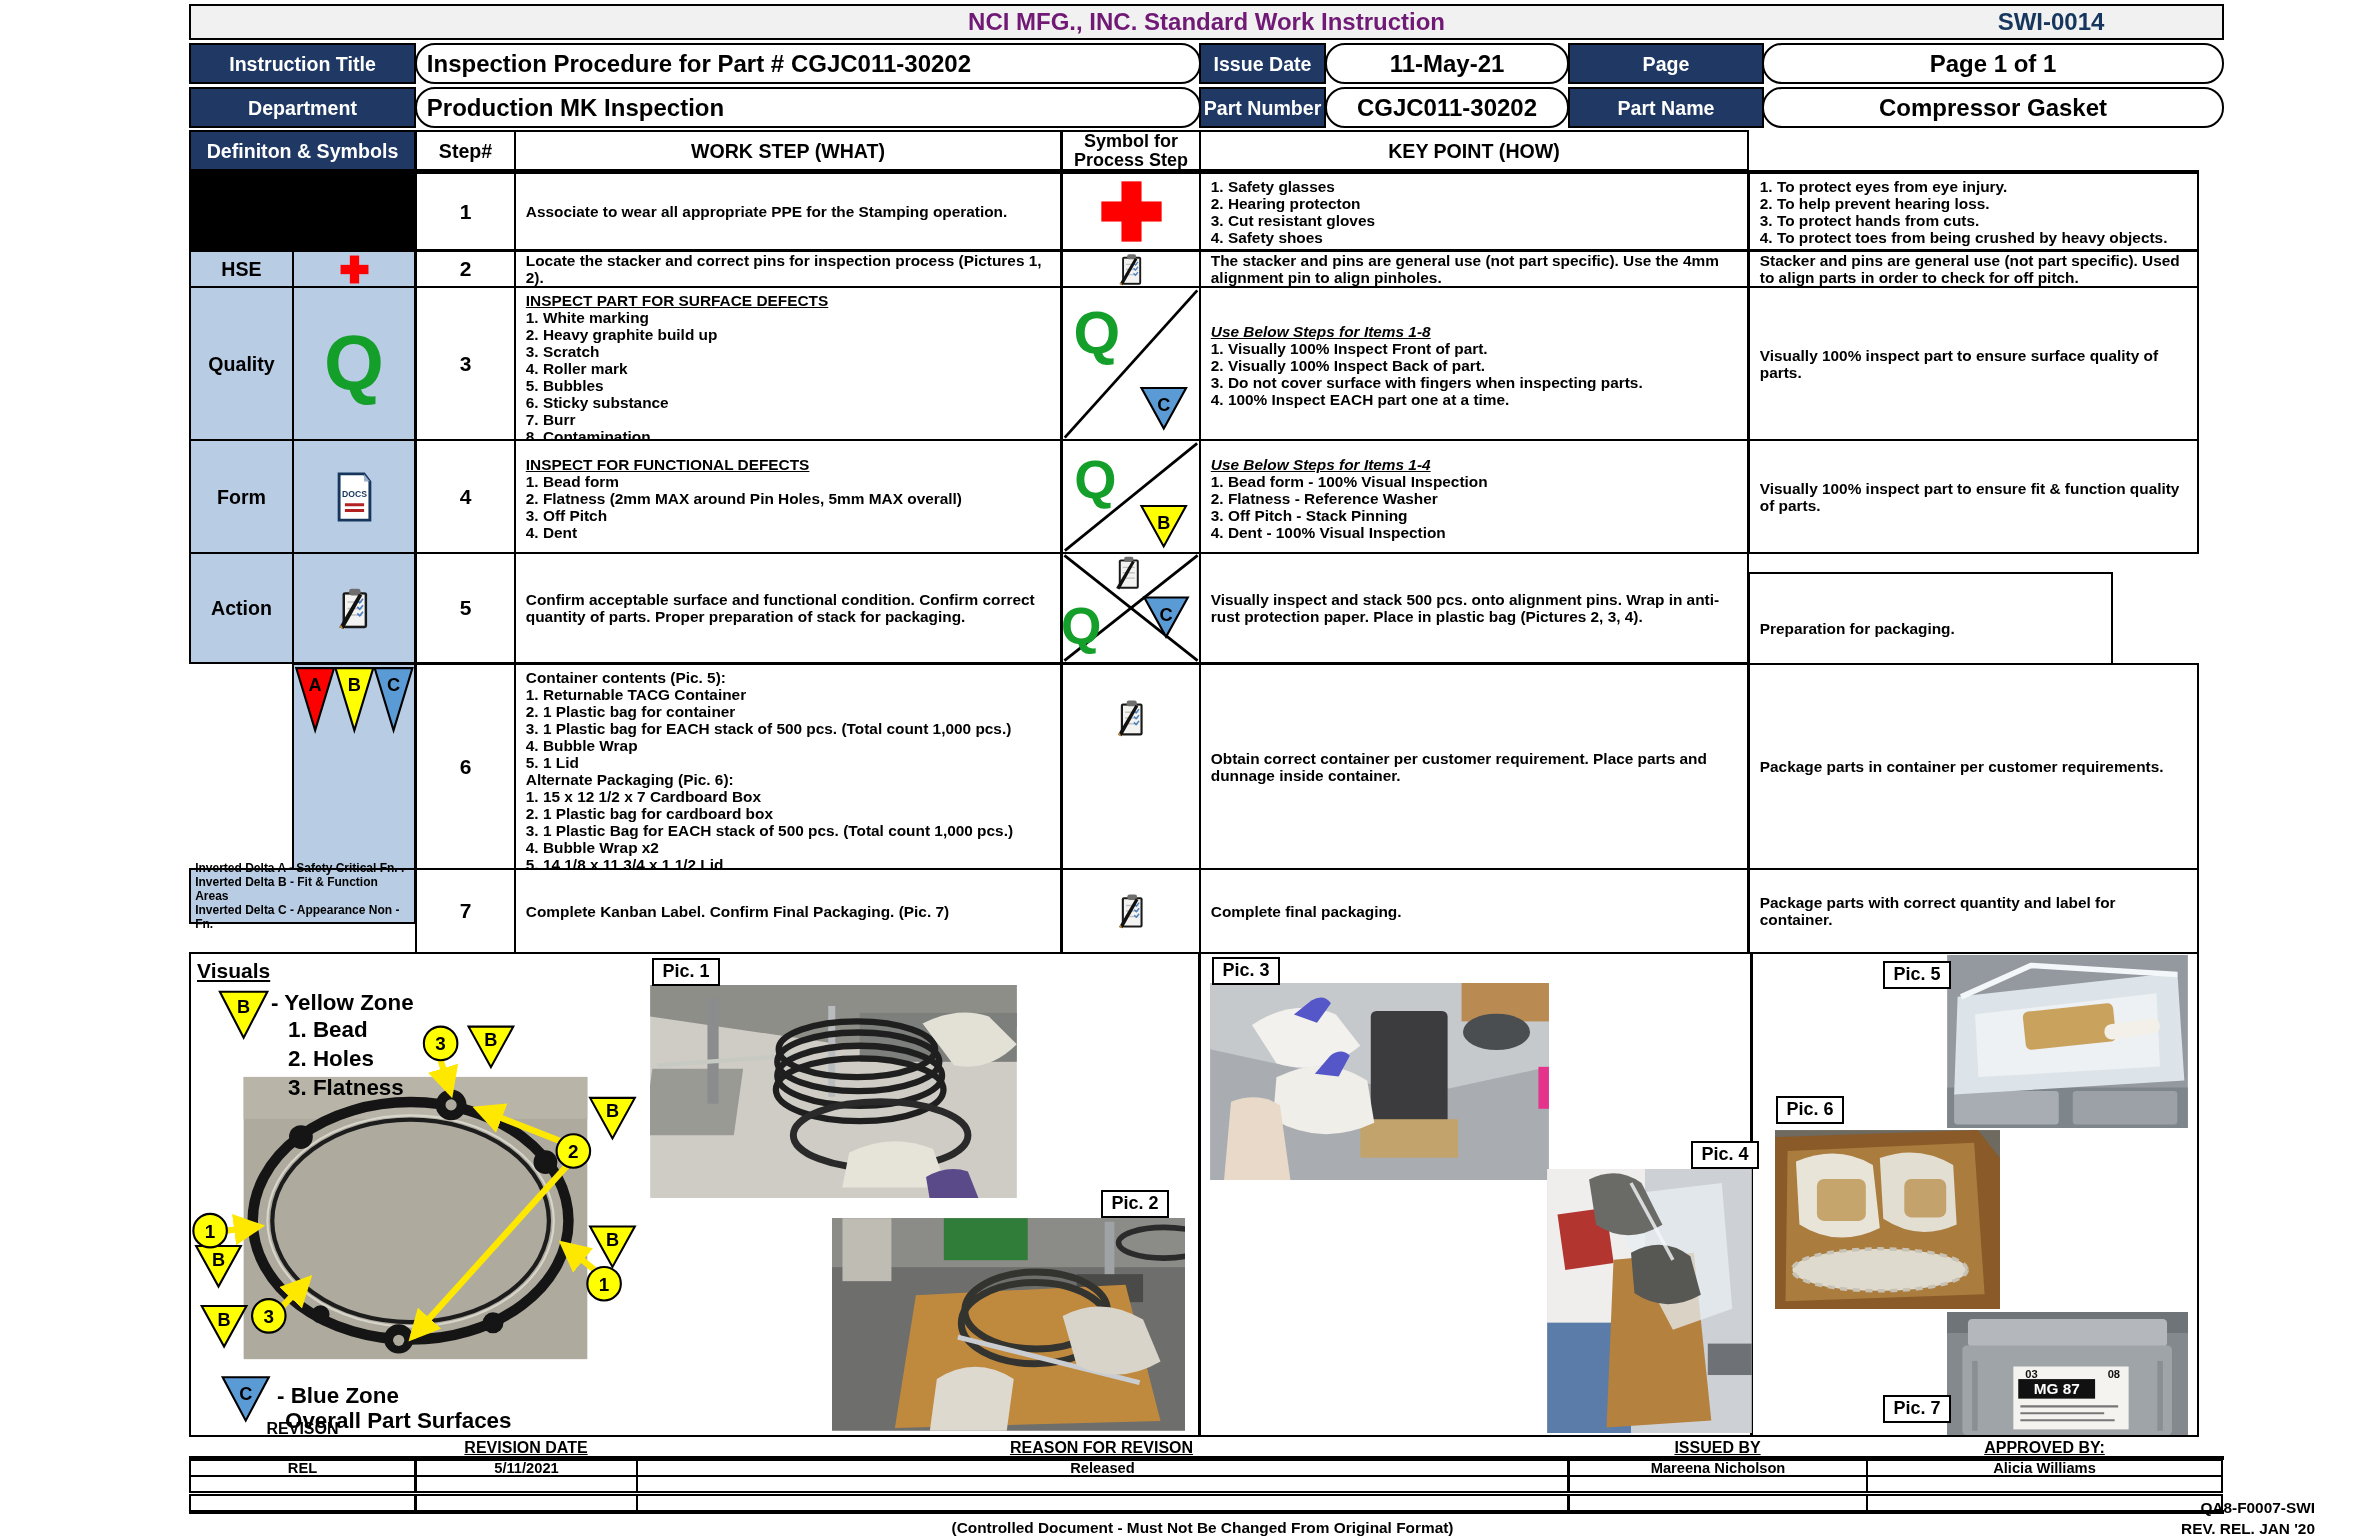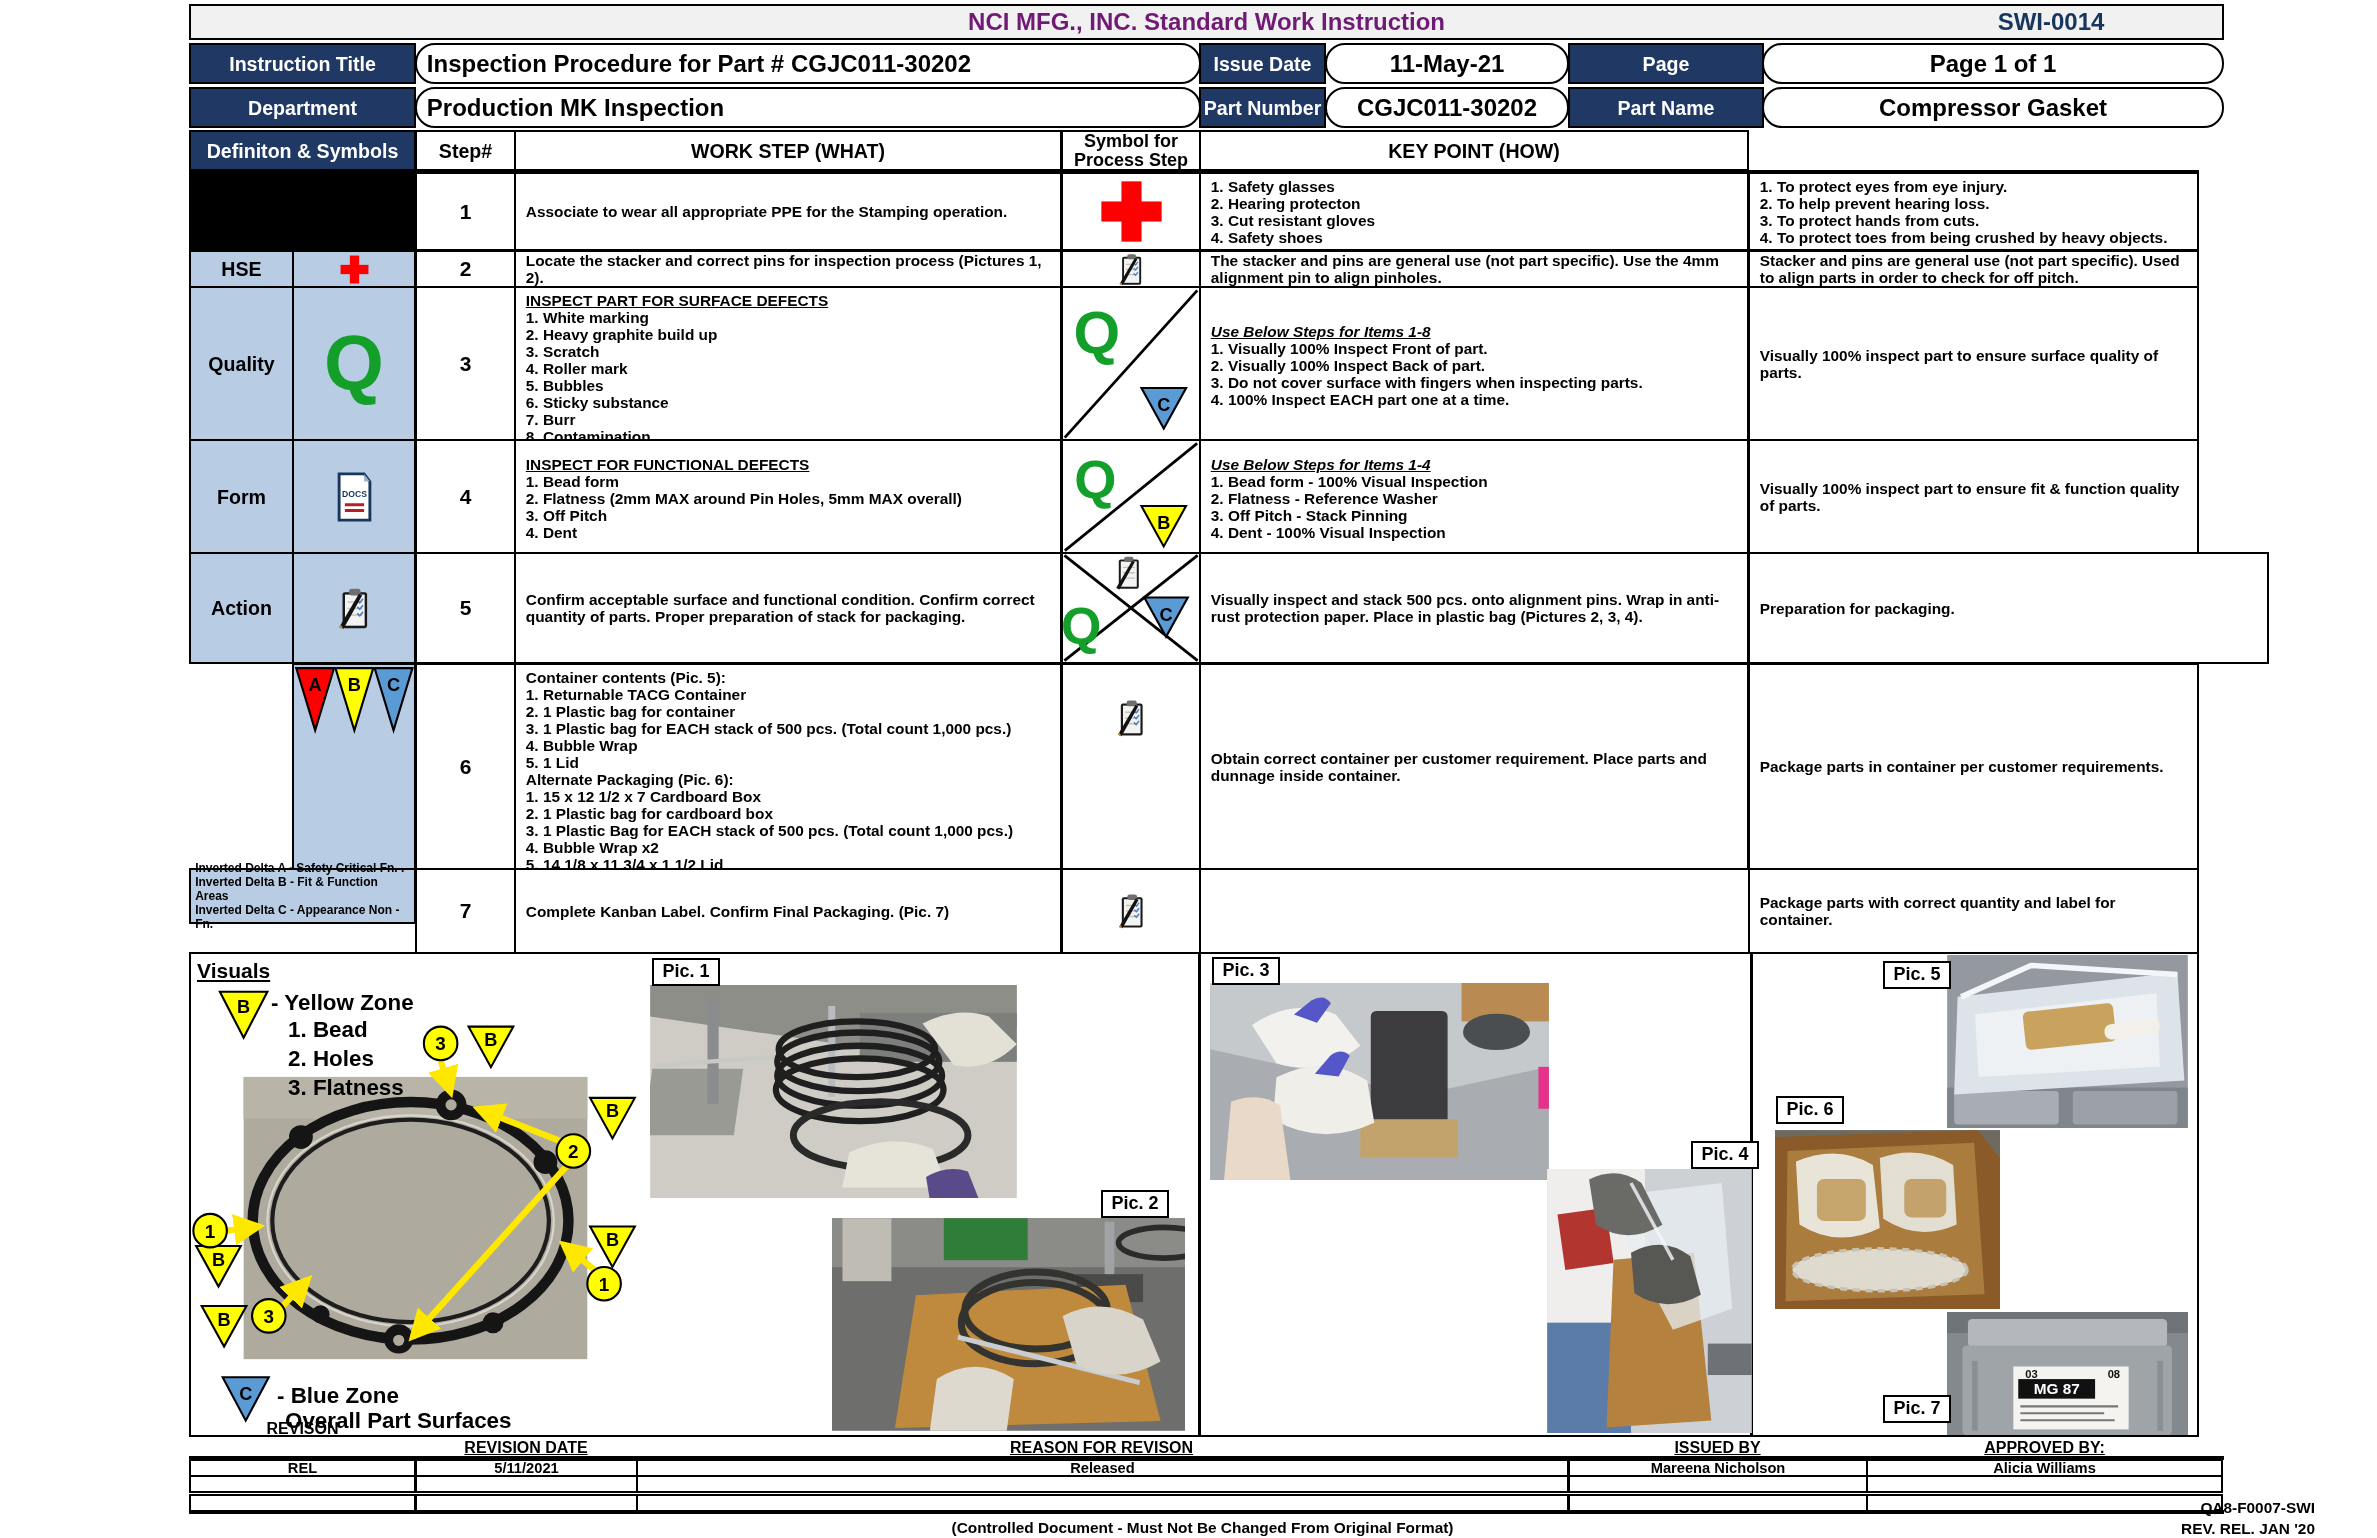--- a/index.html
+++ b/index.html
@@ -194,21 +194,21 @@
         <rect x="16" y="2" width="14" height="8" rx="3" fill="#6e6e6e"></rect>
         <path d="M14 18h18M14 26h18M14 34h18" stroke="#c2c2c2" stroke-width="2"></path>
         <path d="M4 49 L28 8 l4 2 L9 51 Z" fill="#111"></path>
       </g>
       <text x="26" y="128" text-anchor="middle" font-size="74" font-weight="800" fill="#149E2A">Q</text>
       <polygon points="116,62 178,62 147,118" fill="#5B9BD5" stroke="#000" stroke-width="3"></polygon>
       <text x="147" y="95" text-anchor="middle" class="tritxt">C</text>
     </svg>
   </div>
   <div class="cell leftal f22" style="left:1199px;top:552px;width:550px;height:112px;">Visually inspect and stack 500 pcs. onto alignment pins.  Wrap in anti-rust protection paper.  Place in plastic bag (Pictures 2, 3, 4).</div>
-  <div class="cell leftal f22" style="left:1748px;top:552px;width:521px;height:112px;">Preparation for packaging.</div>
+  <div class="cell leftal f22" style="left:1748px;top:572px;width:365px;height:112px;">Preparation for packaging.</div>
 
   <div class="cell lblue" style="left:292px;top:663px;width:124px;height:207px;align-items:flex-start;padding-top:1.4px;">
     <svg width="120" height="70" viewBox="0 0 171 100">
       <polygon points="3,3 57,3 30,92" fill="#FF0000" stroke="#000" stroke-width="3"></polygon>
       <text x="30" y="36" text-anchor="middle" class="tritxt">A</text>
       <polygon points="59,3 113,3 86,92" fill="#FFFF00" stroke="#000" stroke-width="3"></polygon>
       <text x="86" y="36" text-anchor="middle" class="tritxt">B</text>
       <polygon points="115,3 169,3 142,92" fill="#5B9BD5" stroke="#000" stroke-width="3"></polygon>
       <text x="142" y="36" text-anchor="middle" class="tritxt">C</text>
     </svg>
@@ -249,20 +249,21 @@
     <svg width="31" height="36" viewBox="0 0 44 52">
       <rect x="8" y="6" width="30" height="44" rx="3" fill="#1a1a1a"></rect>
       <rect x="11" y="9" width="24" height="38" fill="#f3f3f1"></rect>
       <rect x="16" y="2" width="14" height="8" rx="3" fill="#6e6e6e"></rect>
       <path d="M14 18h18M14 26h18M14 34h18" stroke="#c2c2c2" stroke-width="2"></path>
       <path d="M26 16l3 3 4-5M26 24l3 3 4-5M26 32l3 3 4-5" stroke="#4a7fc1" stroke-width="2" fill="none"></path>
       <path d="M4 49 L28 8 l4 2 L9 51 Z" fill="#111"></path>
       <path d="M4 49 l5 2 -3 -5 z" fill="#c8913a"></path>
     </svg>
   </div>
+  <div class="cell leftal f22" style="left:1199px;top:868px;width:550px;height:86px;">Complete final packaging.</div>
   <div class="cell leftal f22" style="left:1748px;top:868px;width:451px;height:86px;">Package parts with correct quantity and label for container.</div>
 
   <div class="cell" style="left:189px;top:952px;width:2010px;height:485px;border-width:2.8px;"></div>
   <div class="thick" style="left:1198px;top:952px;width:2.8px;height:485px;"></div>
   <div class="thick" style="left:1750px;top:952px;width:2.8px;height:485px;"></div>
 
   <div style="position:absolute;left:197px;top:959px;font-size:21px;" class="ul">Visuals</div>
 
   <svg style="position:absolute;left:190px;top:954px;" width="1007" height="482" viewBox="0 0 1440 690">
     <defs>

